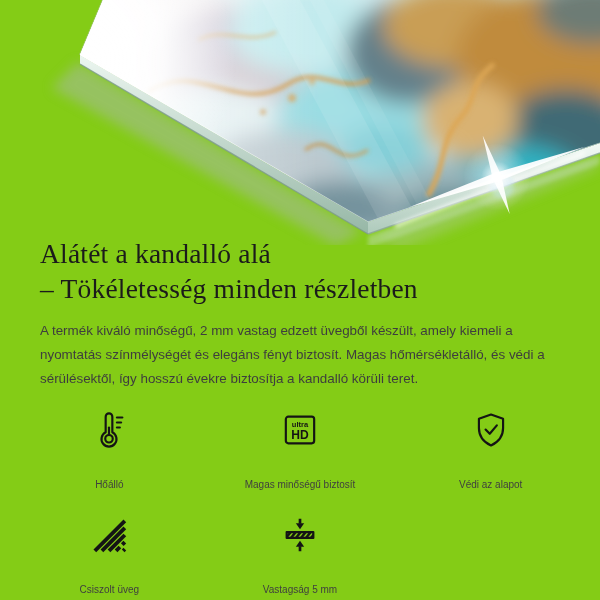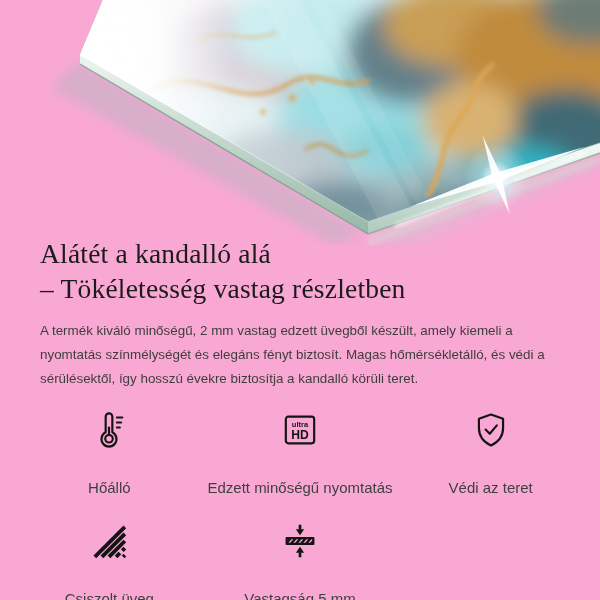--- a/index.html
+++ b/index.html
@@ -1,20 +1,20 @@
 <!DOCTYPE html>
 <html lang="hu"><head>
 <meta charset="utf-8">
 <style>
   html,body{margin:0;padding:0;background:#ffffff;}
   .page{
     position:relative;
     width:600px;height:600px;
     margin:0 auto;
-    background:#f9a8d4;
+    background:#84cc16;
     overflow:hidden;
     font-family:"Liberation Sans",sans-serif;
     color:#3e3e3e;
   }
   .hero{height:228px;overflow:visible;}
   .hero svg{display:block;width:600px;height:245px;}
   .content{position:relative;padding:0 40px;}
   .page-title{
     margin:8px 0 0;
     font-family:"Liberation Serif","DejaVu Serif",serif;
@@ -33,21 +33,21 @@
     max-width:524px;
   }
   .features{
     margin:16px 14px 0;
     display:grid;
     grid-template-columns:repeat(3,1fr);
     row-gap:22px;
   }
   .feature{display:flex;flex-direction:column;align-items:center;text-align:center;gap:16px;}
   .icon-box{height:46px;display:flex;align-items:center;justify-content:center;}
-  .feature-label{margin-top:10px;font-size:15px;color:#3f3f3f;}
+  .feature-label{margin-top:10px;font-size:10px;color:#3f3f3f;}
   .fi{stroke:#141414;fill:none;stroke-width:2.6;stroke-linecap:round;stroke-linejoin:round;}
   .fi-butt{stroke:#141414;fill:none;stroke-linecap:butt;}
   .fi-fill{fill:#141414;stroke:none;}
   .badge-text{fill:#141414;font-family:"Liberation Sans",sans-serif;text-anchor:middle;}
 </style>
 </head>
 <body>
 
 <div class="page">
 
@@ -158,21 +158,21 @@
           <polygon points="497,133 501.5,177 497,216 492.5,177" fill="#ffffff" opacity="0.9"></polygon>
           <circle cx="497" cy="177" r="5" fill="#ffffff"></circle>
         </g>
       </g>
     </svg>
   </div>
 
   <div class="content">
     <h1 class="page-title">
       <span>Alátét a kandalló alá</span>
-      <span>– Tökéletesség vastag részletben</span>
+      <span>– Tökéletesség minden részletben</span>
     </h1>
     <p class="product-description">A termék kiváló minőségű, 2 mm vastag edzett üvegből készült, amely kiemeli a nyomtatás színmélységét és elegáns fényt biztosít. Magas hőmérsékletálló, és védi a sérülésektől, így hosszú évekre biztosítja a kandalló körüli teret.</p>
   </div>
 
   <div class="features">
 
     <div class="feature">
       <div class="icon-box">
         <svg width="40" height="40" viewBox="0 0 48 48" aria-hidden="true">
           <path class="fi" d="M20,8 a4,4 0 0 1 8,0 V26.8 a9,9 0 1 1 -8,0 Z"></path>
@@ -187,31 +187,31 @@
     </div>
 
     <div class="feature">
       <div class="icon-box">
         <svg width="40" height="40" viewBox="0 0 48 48" aria-hidden="true">
           <rect class="fi" x="7" y="8" width="34" height="32" rx="3" stroke-width="2.9"></rect>
           <text class="badge-text" x="24" y="20" font-size="9" font-weight="700">ultra</text>
           <text class="badge-text" x="24" y="35" font-size="14.5" font-weight="800">HD</text>
         </svg>
       </div>
-      <span class="feature-label">Edzett minőségű nyomtatás</span>
+      <span class="feature-label">Magas minőségű biztosít</span>
     </div>
 
     <div class="feature">
       <div class="icon-box">
         <svg width="40" height="40" viewBox="0 0 48 48" aria-hidden="true">
           <path class="fi" d="M24,5.5 L38.5,10.5 V21.5 C38.5,31.5 32.5,38.5 24,42.5 C15.5,38.5 9.5,31.5 9.5,21.5 V10.5 Z"></path>
           <path class="fi" d="M17.5,23.5 L22.5,28.5 L31,18.5"></path>
         </svg>
       </div>
-      <span class="feature-label">Védi az teret</span>
+      <span class="feature-label">Védi az alapot</span>
     </div>
 
 
     <div class="feature">
       <div class="icon-box">
         <svg width="40" height="40" viewBox="0 0 48 48" aria-hidden="true">
           <line class="fi-butt" stroke-width="4.6" x1="7" y1="43" x2="43" y2="7"></line>
           <line class="fi-butt" stroke-width="4.6" x1="15.5" y1="43" x2="43" y2="15.5"></line>
           <line class="fi-butt" stroke-width="4.6" x1="24" y1="43" x2="43" y2="24"></line>
           <line class="fi-butt" stroke-width="4.6" x1="32.5" y1="43" x2="43" y2="32.5" stroke-dasharray="6.5 4"></line>

